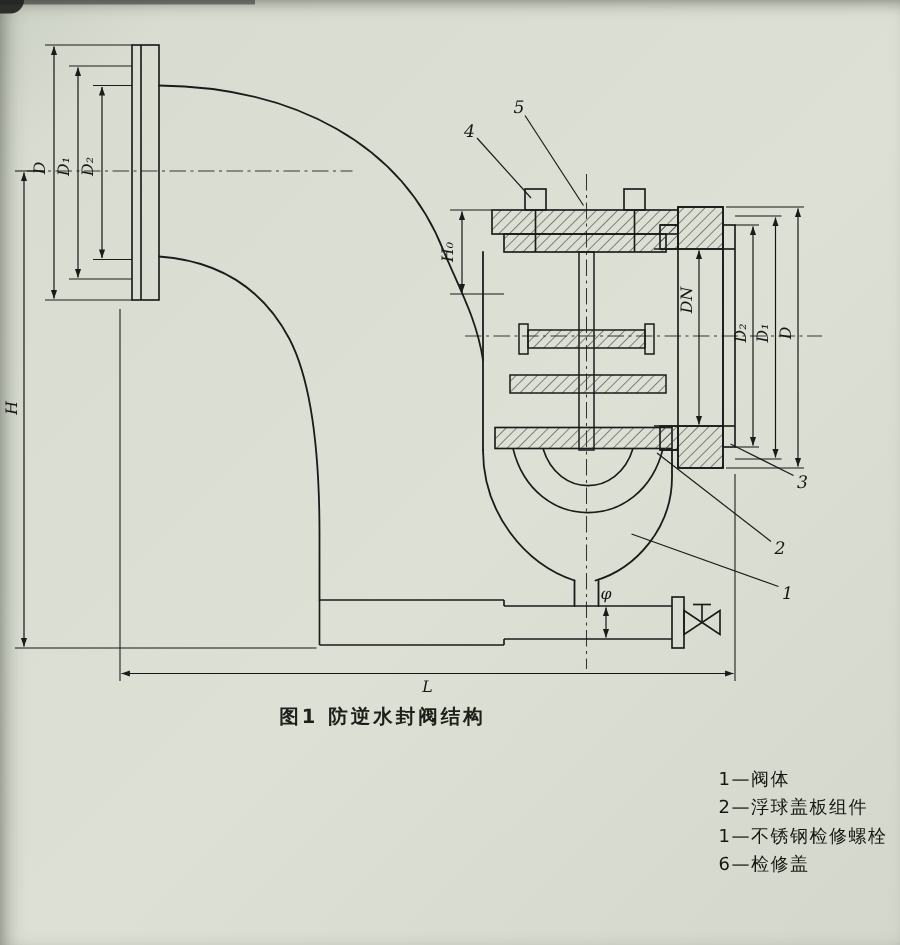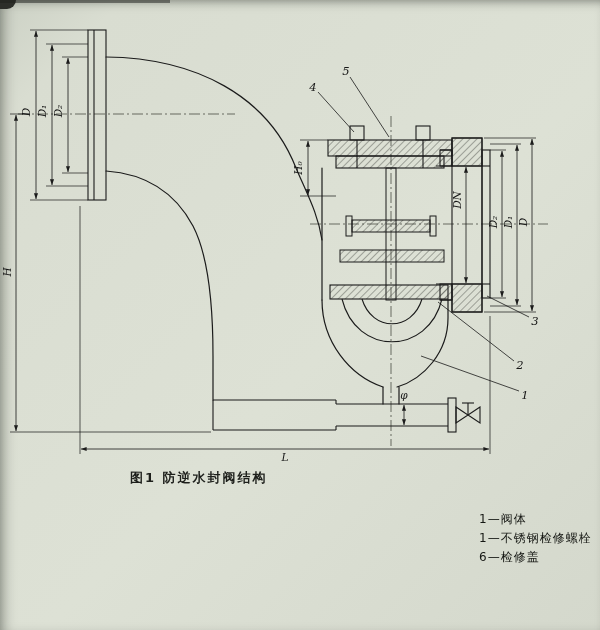--- a/index.html
+++ b/index.html
@@ -9,21 +9,21 @@
     box-shadow:inset 10px 0 14px -8px rgba(40,45,38,.5), inset 0 8px 12px -8px rgba(40,45,38,.55);
     font-family:"DejaVu Sans",sans-serif;
   }
   .scan-corner{position:absolute;left:0;top:0;width:16px;height:9px;background:#2c2e29;border-radius:0 0 10px 0;}
   .scan-top{position:absolute;left:0;top:0;width:170px;height:3px;background:rgba(30,32,28,.5);}
   svg{position:absolute;left:0;top:0;}
   svg text{font-family:"DejaVu Serif",serif;font-style:italic;fill:#161616;font-size:11px;}
   svg text.dim-label{font-size:10.5px;}
   svg text.callout-num{font-size:11.5px;}
   .caption{
-    position:absolute;left:130px;top:469px;width:250px;text-align:left;
+    position:absolute;left:130px;top:469px;width:250px;text-align:center;
     font-size:13px;font-weight:bold;color:#1d1f1b;letter-spacing:2px;
   }
   .legend{position:absolute;left:479px;top:510px;color:#151713;font-size:12px;}
   .legend-item{line-height:19px;letter-spacing:1px;white-space:nowrap;}
 </style>
 </head>
 <body>
 
 <div class="page">
   <div class="scan-corner"></div>
@@ -183,16 +183,17 @@
       <text class="callout-num" x="535" y="325" text-anchor="middle" stroke="none">3</text>
       <text class="callout-num" x="520" y="369" text-anchor="middle" stroke="none">2</text>
       <text class="callout-num" x="525" y="399" text-anchor="middle" stroke="none">1</text>
     </g>
   </svg>
 
   <div class="caption">图1  防逆水封阀结构</div>
 
   <div class="legend">
     <div class="legend-item">1—阀体</div>
+    <div class="legend-item">2—浮球盖板组件</div>
     <div class="legend-item">1—不锈钢检修螺栓</div>
     <div class="legend-item">6—检修盖</div>
   </div>
 </div>
 
 </body></html>

